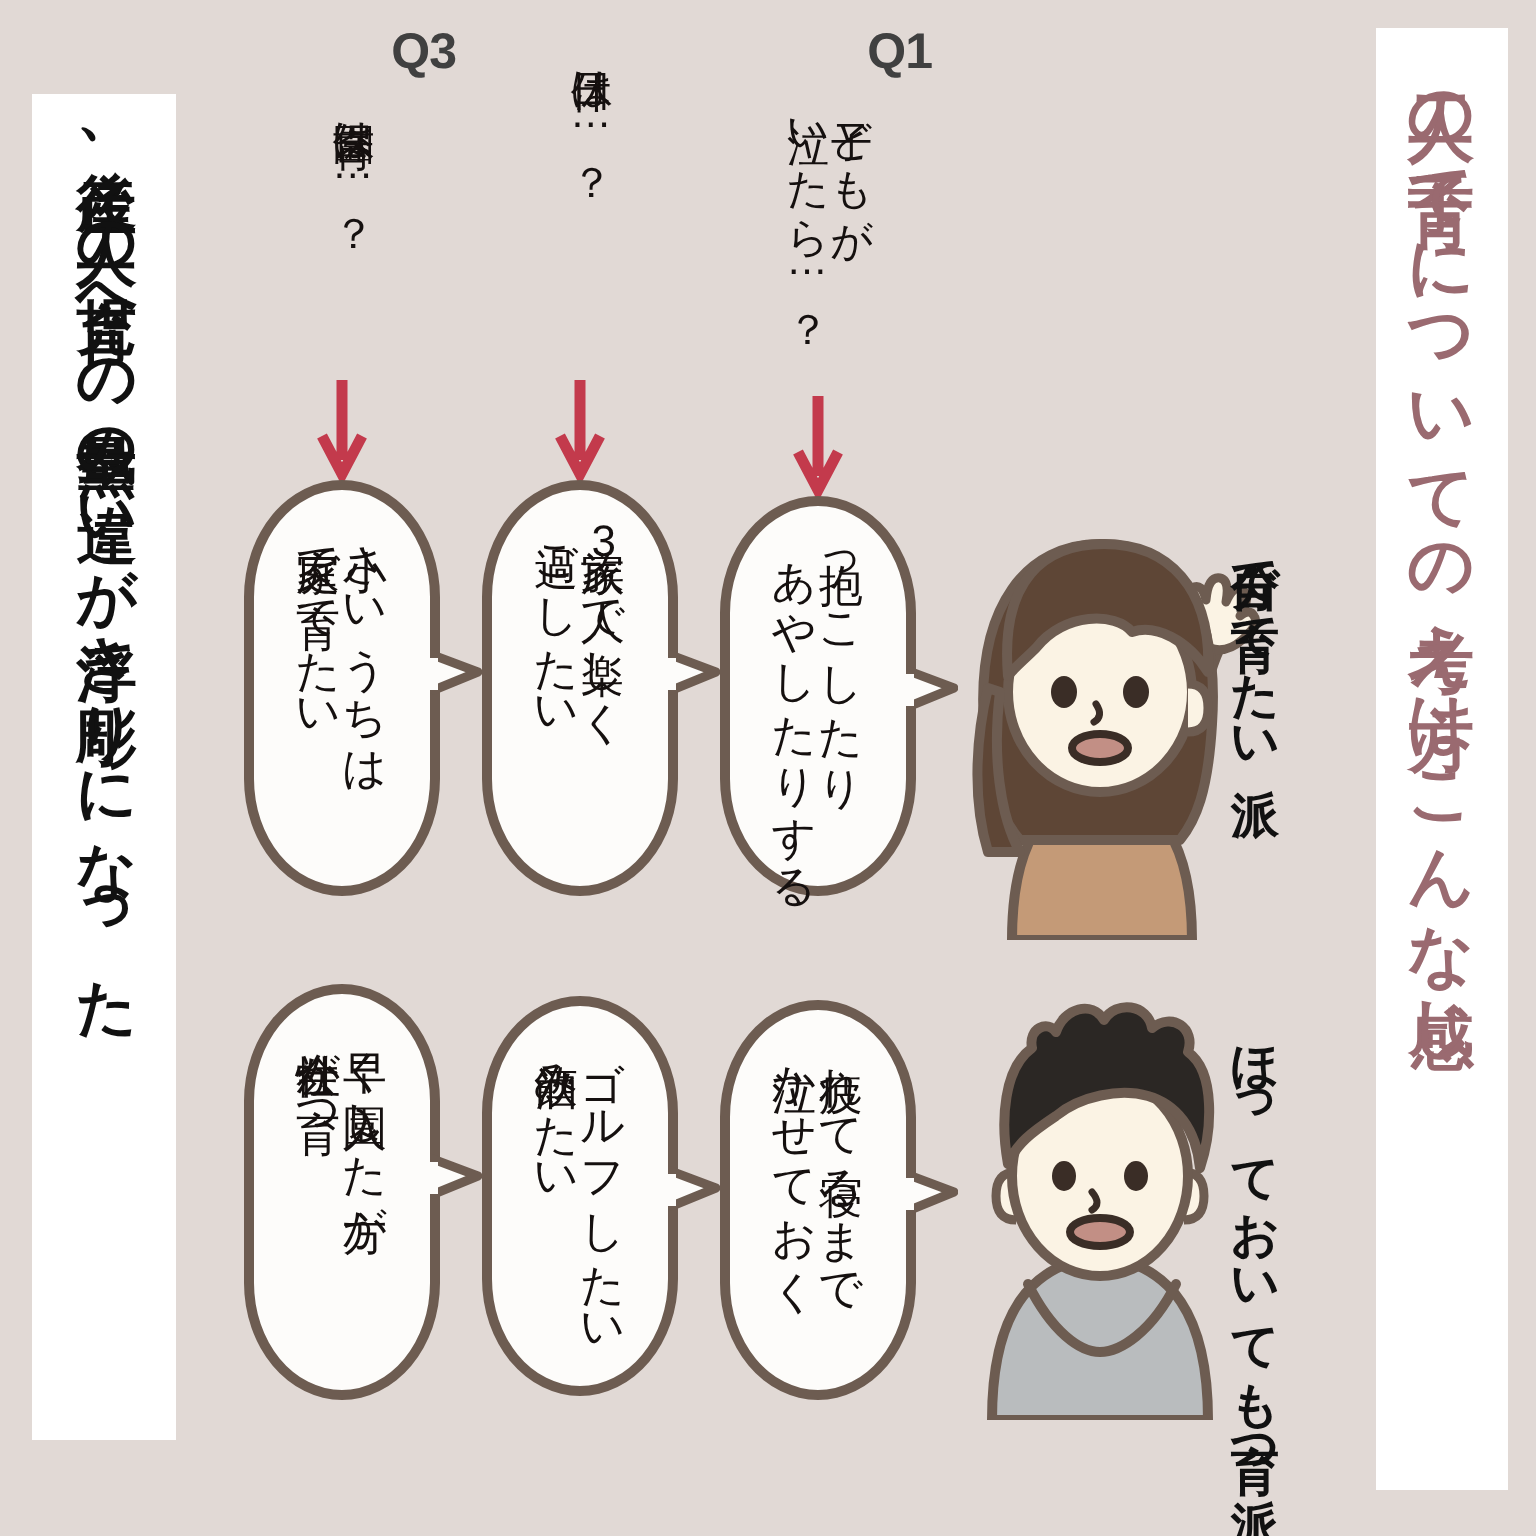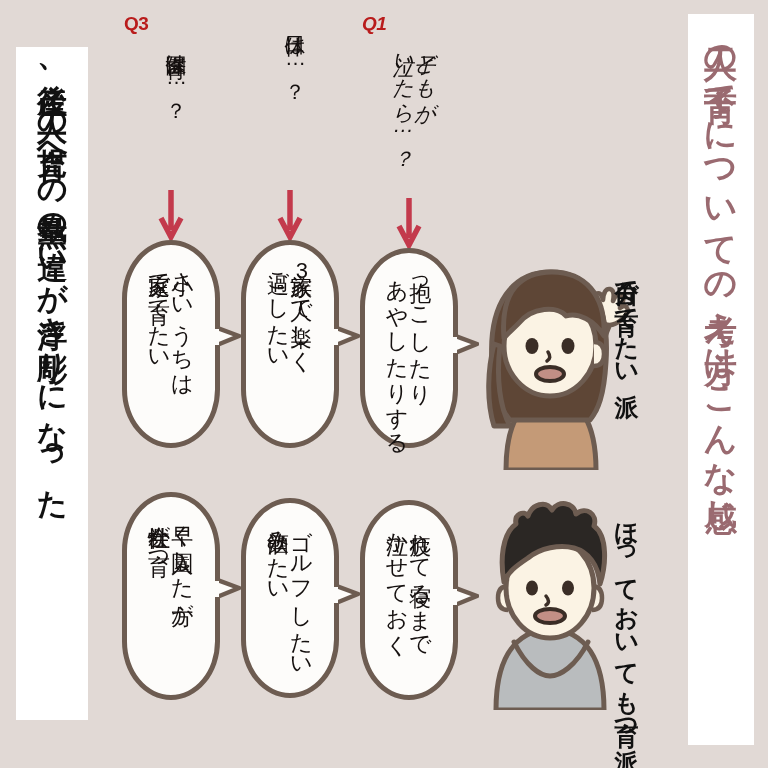--- a/index.html
+++ b/index.html
@@ -48,22 +48,22 @@
   #right-panel .v{
     font-size:33px;
     font-weight:bold;
     color:#9a6a70;
     line-height:1.0;
   }
 
   
   .qcol{position:absolute;}
   .qlabel{
-    font-size:19px;font-weight:bold;color:#b91c1c;
-    text-align:left;letter-spacing:-0.5px;
+    font-size:25px;font-weight:bold;color:#404040;
+    text-align:right;letter-spacing:-0.5px;
     line-height:1;
   }
   .qtext{
     margin-top:6px;
     display:flex;flex-direction:row-reverse;
     justify-content:center;
     gap:0px;
   }
   .qtext .v{
     font-size:21px;color:#15100f;font-weight:400;
@@ -129,21 +129,21 @@
       <span class="v">保育園は…？</span>
     </div>
   </div>
 
   <div class="qcol" style="left:243px;top:14px;width:104px;">
     <div class="qtext">
       <span class="v">休日は…？</span>
     </div>
   </div>
 
-  <div class="qcol" style="left:362px;top:14px;width:104px;font-style:italic;">
+  <div class="qcol" style="left:362px;top:14px;width:104px;">
     <div class="qlabel">Q1</div>
     <div class="qtext">
       <span class="v">子どもが</span>
       <span class="v">泣いたら…？</span>
     </div>
   </div>
 
   <svg class="arrow" style="left:158px;top:190px;" viewBox="0 0 26 52">
     <path d="M13 0 L13 40 M3 28 L13 47 L23 28" fill="none" stroke="#c33a4c" stroke-width="5.5" stroke-linecap="butt" stroke-linejoin="miter"></path>
   </svg>

